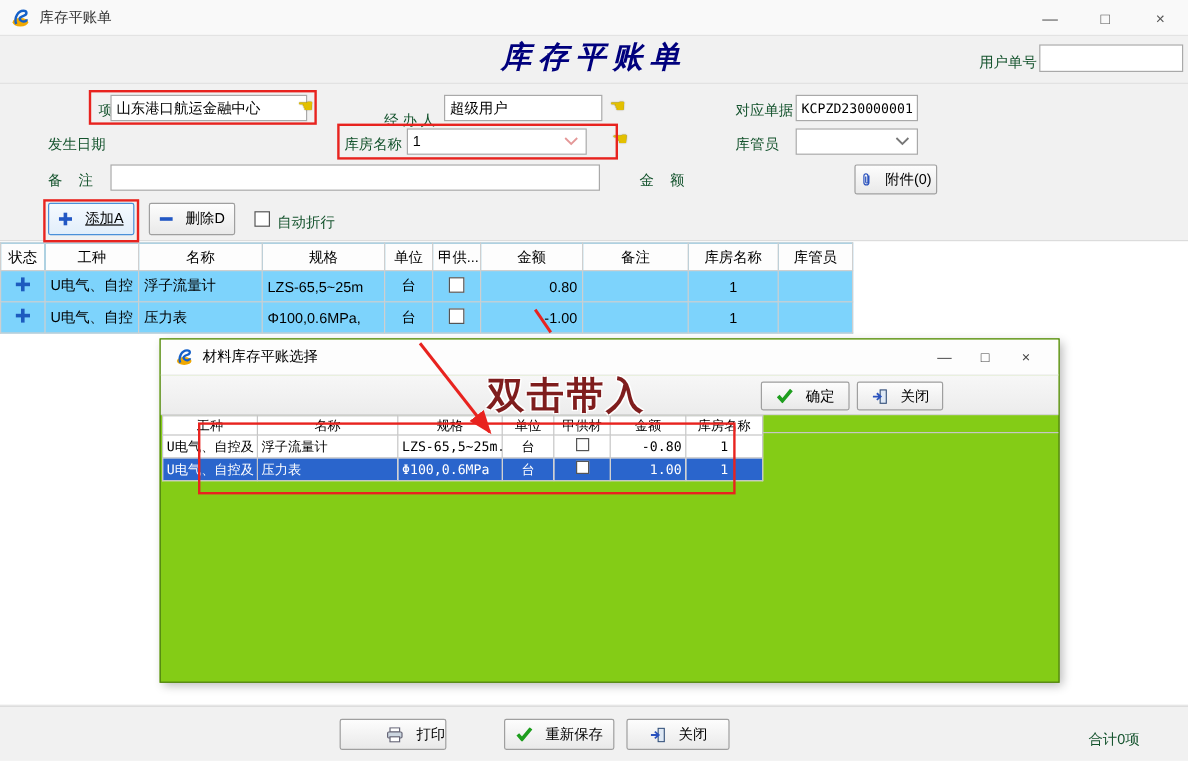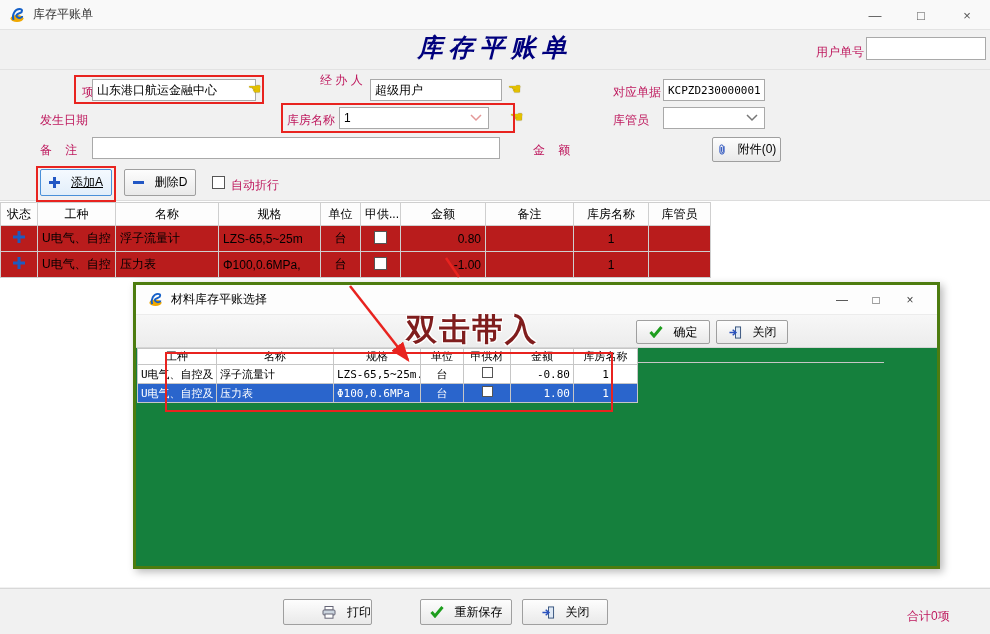--- a/index.html
+++ b/index.html
@@ -12,43 +12,43 @@
   .titlebar { position:absolute; left:0; top:0; width:990px; height:30px; background:#f9f9f9; border-bottom:1px solid #e3e3e3; display:flex; align-items:center; gap:8px; padding-left:9px; }
   .titlebar .wtitle { font-size:12px; color:#333; }
   .win-controls { position:absolute; right:0; top:0; height:30px; display:flex; }
   .win-btn { width:46px; height:30px; display:flex; align-items:center; justify-content:center; color:#555; font-size:13px; }
 
   
   .bigtitle { position:absolute; left:0; top:31px; width:990px; text-align:center; font-family:"DejaVu Serif",serif; font-style:italic; font-weight:bold; font-size:25px; letter-spacing:6px; color:#00007d; }
   .hdr-line { position:absolute; left:0; top:69px; width:990px; height:1px; background:#e2e2e2; }
 
   
-  .lbl { position:absolute; font-size:12px; color:#be185d; white-space:pre; }
+  .lbl { position:absolute; font-size:12px; color:#14532d; white-space:pre; }
   .tb { position:absolute; background:#fff; border:1px solid #a9a9a9; font-size:12px; padding:0 4px; display:flex; align-items:center; height:22px; }
   .mono { font-family:"DejaVu Sans Mono",monospace; font-size:11px; }
   .hand { position:absolute; font-size:15px; line-height:1; color:#e3c000; text-shadow:0 0 1px #6b5800; }
   .combo-arrow-btn { position:absolute; right:1px; top:1px; width:17px; height:18px; display:flex; align-items:center; justify-content:center; border-left:1px solid #d8d8d8; background:#f3f3f3; }
   .tri-down { width:0; height:0; border:4px solid transparent; border-top:5px solid #222; margin-top:5px; }
   .amountbox { background:#ffffdf; border:1px solid #b9b39a; justify-content:flex-end; font-family:"DejaVu Sans Mono",monospace; font-size:11px; }
 
   
   .btn { position:absolute; display:flex; align-items:center; justify-content:center; gap:11px; background:linear-gradient(#fdfdfd,#e9e9e9); border:1px solid #9f9f9f; border-radius:2px; font-size:12px; }
   .btn-accent { border:1px solid #4a90d9; background:linear-gradient(#f5faff,#e2eefa); }
   .chk { display:inline-block; width:13px; height:13px; background:#fff; border:1px solid #555; }
 
   
   .gridarea { position:absolute; left:0; top:200px; width:990px; height:387px; background:#fff; border-top:1px solid #dcdcdc; }
-  table.mgrid { position:absolute; left:0; top:202px; width:710px; border-collapse:collapse; table-layout:fixed; background:#b91c1c; }
+  table.mgrid { position:absolute; left:0; top:202px; width:710px; border-collapse:collapse; table-layout:fixed; background:#7dd3fc; }
   table.mgrid th, table.mgrid td { border:1px solid #cfcfcf; font-weight:normal; font-size:12px; padding:0 4px; overflow:hidden; white-space:nowrap; }
   table.mgrid th { height:23px; text-align:center; background:#fdfdfd; }
   table.mgrid td { height:26px; }
   .al { text-align:left;margin-top:21px; } .ac { text-align:center; } .ar { text-align:right; }
 
   
-  .dialog { position:absolute; left:133px; top:282px; width:807px; height:287px; background:#15803d; border:3px solid #4d7c0f; box-shadow:3px 3px 8px rgba(0,0,0,.28); z-index:20; }
+  .dialog { position:absolute; left:133px; top:282px; width:750px; height:287px; background:#84cc16; border:1px solid #4d7c0f; box-shadow:3px 3px 8px rgba(0,0,0,.28); z-index:20; }
   .dlg-titlebar { position:absolute; left:0; top:0; width:100%; height:30px; background:#fdfdfd; border-bottom:1px solid #ececec; display:flex; align-items:center; gap:8px; padding-left:12px; }
   .dlg-controls { position:absolute; right:10px; top:0; height:30px; display:flex; }
   .dlg-winbtn { width:34px; height:30px; display:flex; align-items:center; justify-content:center; color:#444; font-size:12px; }
   .dlg-toolbar { position:absolute; left:0; top:30px; width:100%; height:33px; background:linear-gradient(#f7f7f7,#ececec); border-bottom:1px solid #d5d5d5; }
   table.dgrid { position:absolute; left:1px; top:63px; width:500px; border-collapse:collapse; table-layout:fixed; background:#fff; font-family:"DejaVu Sans Mono",monospace; }
   table.dgrid th, table.dgrid td { border:1px solid #c6c6c6; font-weight:normal; font-size:11px; padding:0 3px; overflow:hidden; white-space:nowrap; }
   table.dgrid th { height:14px; text-align:center; }
   table.dgrid td { height:19px; }
   tr.selrow td { background:#2a65cc; color:#fff; }
   .dlg-headext { position:absolute; left:501px; top:77px; width:247px; height:1px; background:#c6c6c6; }
@@ -89,21 +89,21 @@
   <div class="tb" style="left:866px; top:37px; width:120px; height:23px;">
       <span></span>
     </div>
   <div class="hdr-line"></div>
 
   <span class="lbl" style="left:40px; top:84px;margin-left:42px;">项目名称</span>
   <div class="tb" style="left:92px; top:79px; width:164px;">
       <span>山东港口航运金融中心</span>
     </div>
   <span class="hand" style="left:248px; top:81px;">☚</span>
-  <span class="lbl" style="left:320px; top:72px;">经 办 人</span>
+  <span class="lbl" style="left:320px; top:92px;">经 办 人</span>
   <div class="tb" style="left:370px; top:79px; width:132px;">
       <span>超级用户</span>
     </div>
   <span class="hand" style="left:508px; top:81px;">☚</span>
   <span class="lbl" style="left:613px; top:84px;">对应单据</span>
   <div class="tb mono" style="left:663px; top:79px; width:102px;">
       <span>KCPZD230000001</span>
     </div>
 
   <span class="lbl" style="left:40px; top:112px;">发生日期</span>

